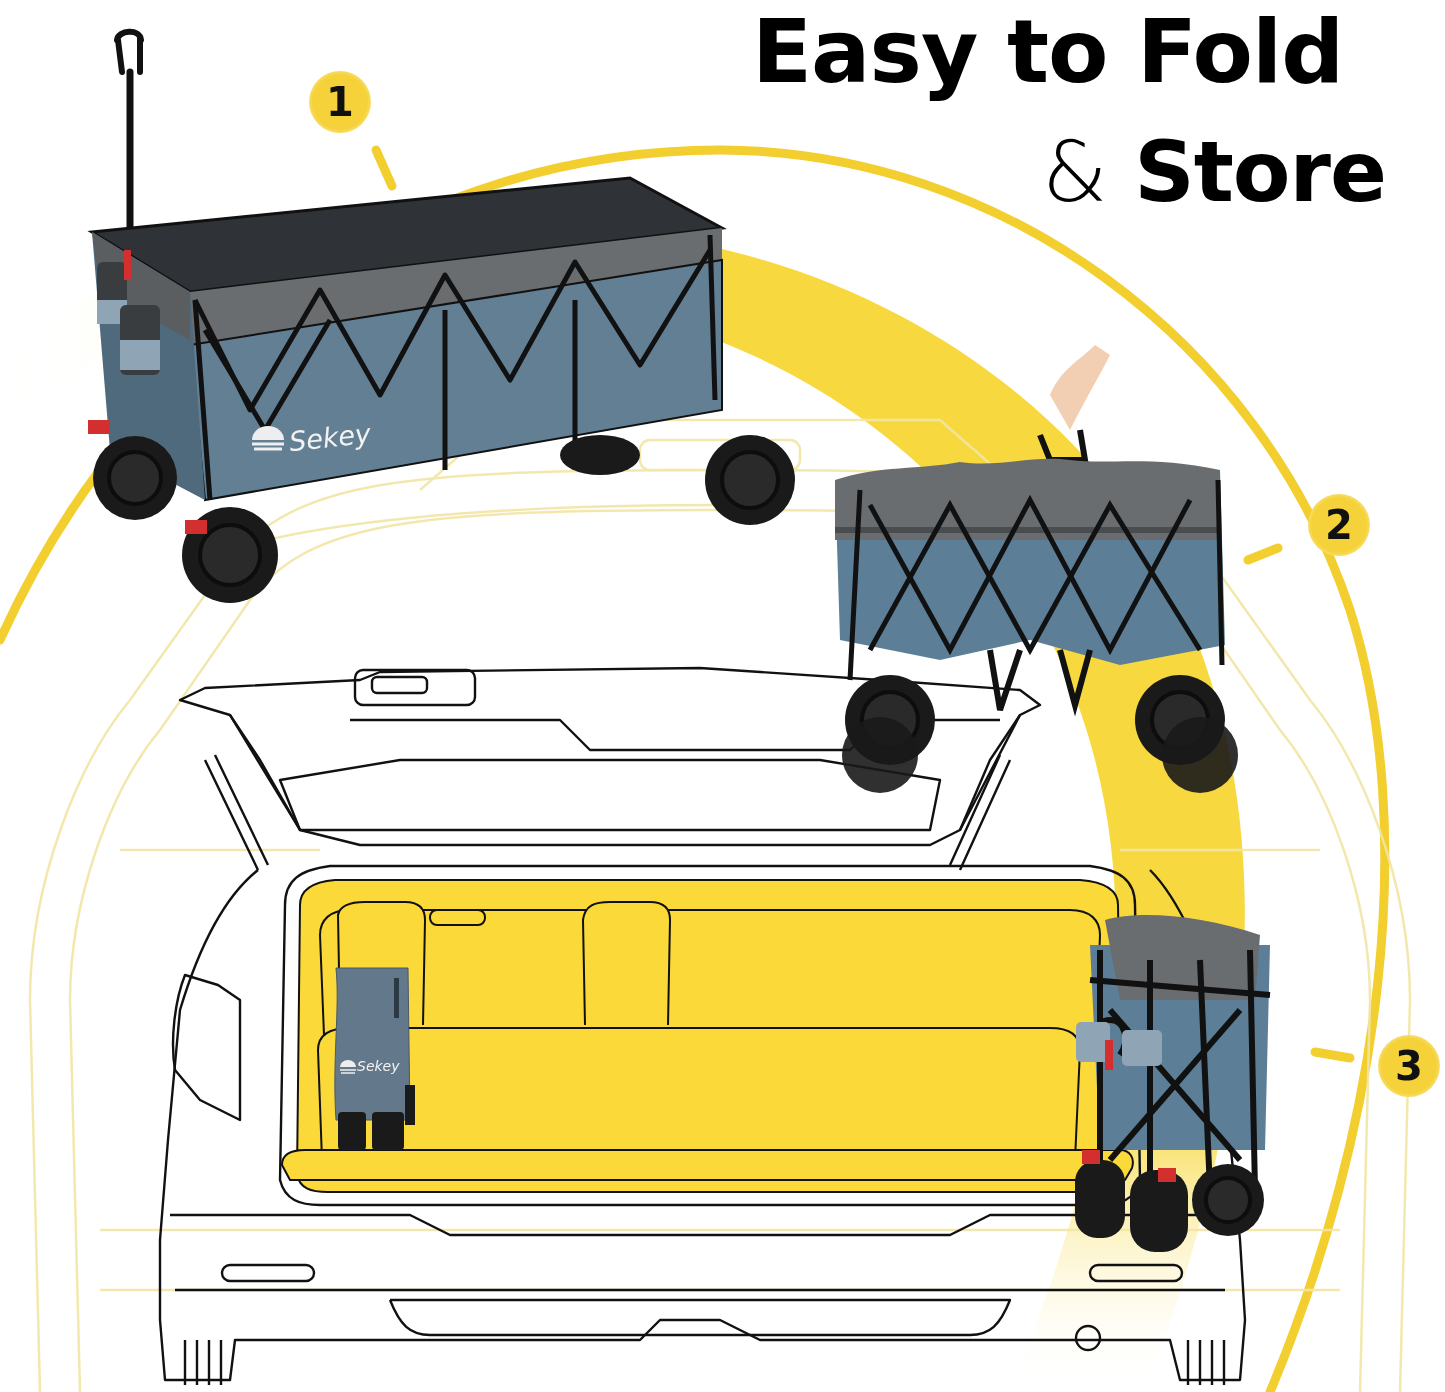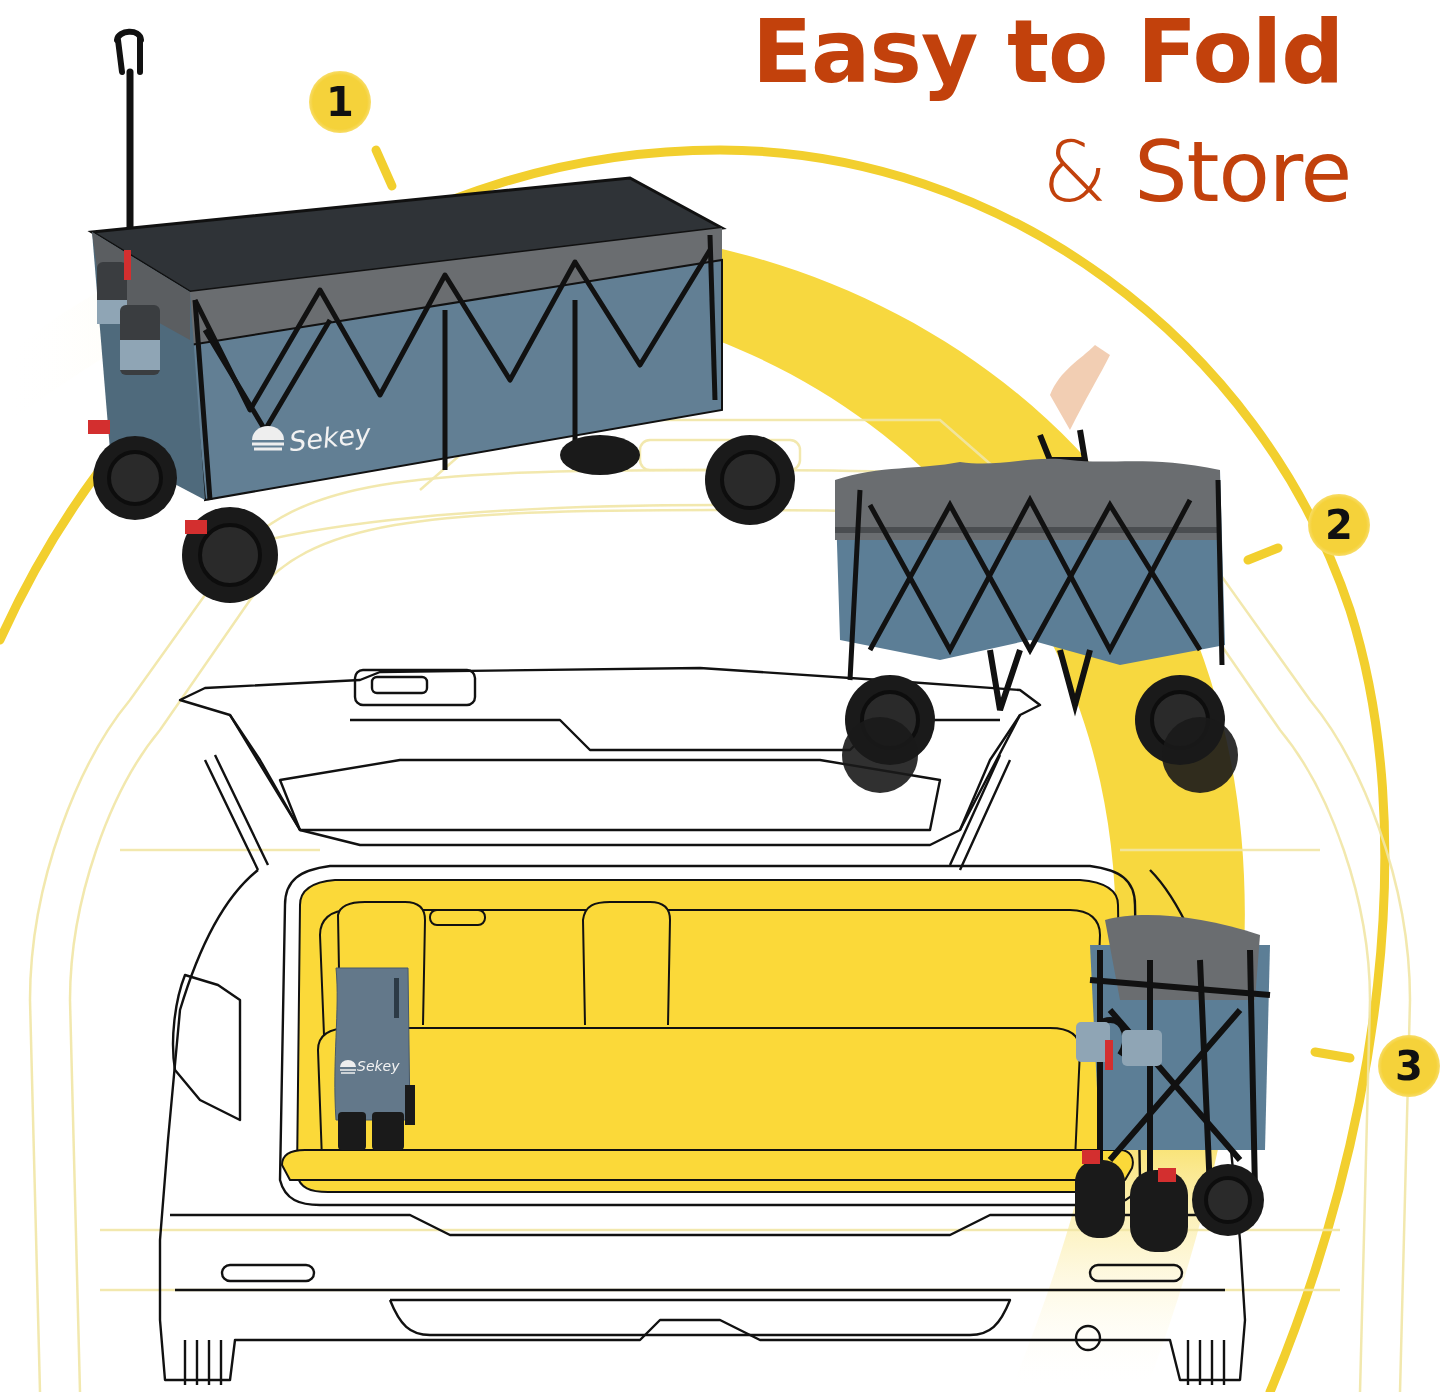--- a/index.html
+++ b/index.html
@@ -1,22 +1,22 @@
 <!DOCTYPE html>
 <html><head>
 <meta charset="utf-8">
 <style>
   html,body{margin:0;padding:0;background:#ffffff;}
   body{width:1445px;height:1392px;position:relative;overflow:hidden;font-family:"DejaVu Sans","Liberation Sans",sans-serif;}
   .layer{position:absolute;left:0;top:0;}
-  .headline{position:absolute;color:#c2410c;font-family:"DejaVu Sans","Liberation Sans",sans-serif;}
+  .headline{position:absolute;color:#000000;font-family:"DejaVu Sans","Liberation Sans",sans-serif;}
   .h1{left:752px;top:2px;font-size:88px;font-weight:bold;letter-spacing:-1px;line-height:100px;}
   .h2{left:1042px;top:122px;font-size:84px;line-height:100px;}
   .h2 .amp{font-weight:200;font-family:"DejaVu Sans","Liberation Sans",sans-serif;}
-  .h2 .bold{font-weight:normal;letter-spacing:-1px;}
+  .h2 .bold{font-weight:bold;letter-spacing:-1px;}
   .step{position:absolute;width:62px;height:62px;border-radius:50%;
         background:radial-gradient(circle,#f5d23a 0%,#f5d23a 62%,#fbe89a 80%,rgba(255,255,255,0) 100%);
         display:flex;align-items:center;justify-content:center;
         font-weight:bold;font-size:40px;color:#111;font-family:"DejaVu Sans","Liberation Sans",sans-serif;}
   .brand{position:absolute;color:#f2f2f2;font-style:italic;font-family:"DejaVu Sans","Liberation Sans",sans-serif;}
 </style>
 </head>
 <body>
 
 <svg class="layer" width="1445" height="1392" viewBox="0 0 1445 1392">

